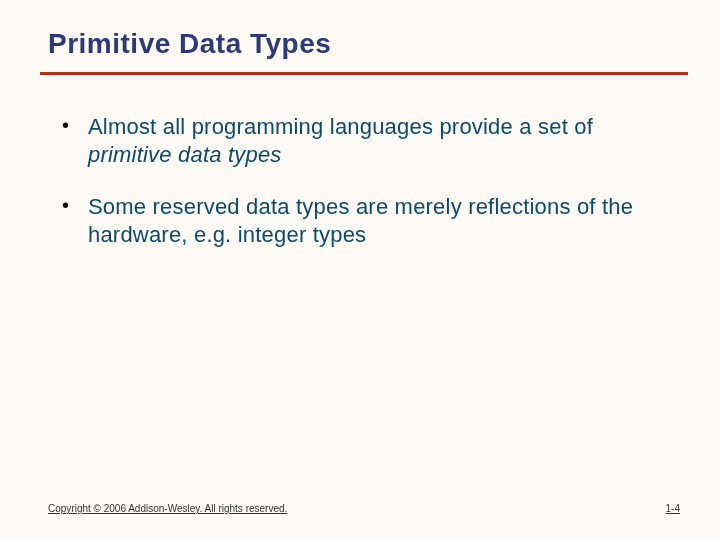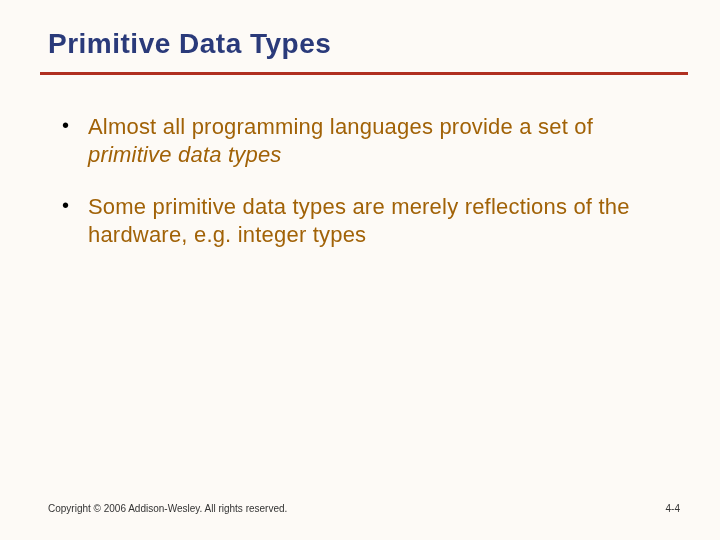--- a/index.html
+++ b/index.html
@@ -33,21 +33,21 @@
   }
   .bullets {
     list-style: none;
     padding-left: 14px;
   }
   .bullets li {
     position: relative;
     padding-left: 26px;
     font-size: 22px;
     line-height: 1.28;
-    color: #a16207;
+    color: #0c4a6e;
     margin-bottom: 4px;
     letter-spacing: 0.2px;
     margin-top: 24px;
   }
   .bullets li::before {
     content: "•";
     position: absolute;
     left: 0;
     top: 0;
     font-size: 20px;
@@ -57,33 +57,34 @@
   .footer {
     position: absolute;
     bottom: 26px;
     left: 48px;
     right: 40px;
     display: flex;
     justify-content: space-between;
     font-size: 10px;
     color: #333;
     font-family: Arial, sans-serif;
+    text-decoration: underline;
   }
 </style>
 </head>
 <body>
 
 <div class="slide">
   <h1 class="title">Primitive Data Types</h1>
   <hr class="rule">
   <ul class="bullets">
     <li>
       <span>Almost all programming languages provide a set of </span><span class="ital">primitive data types</span><span></span>
     </li>
     <li>
-      <span>Some primitive data types are merely reflections of the hardware, e.g. integer types</span><span class="ital"></span><span></span>
+      <span>Some reserved data types are merely reflections of the hardware, e.g. integer types</span><span class="ital"></span><span></span>
     </li>
   </ul>
   <div class="footer">
     <span>Copyright © 2006 Addison-Wesley. All rights reserved.</span>
-    <span>4-4</span>
+    <span>1-4</span>
   </div>
 </div>
 
 </body></html>

